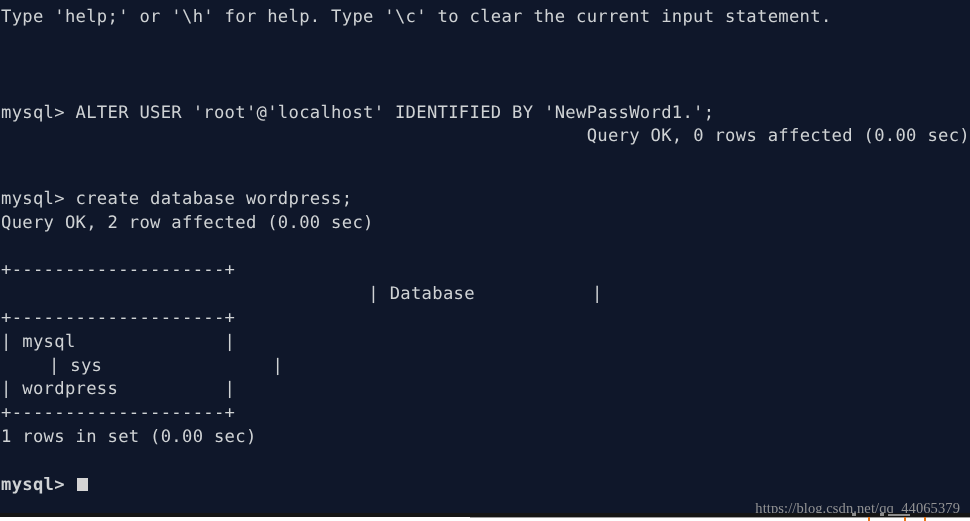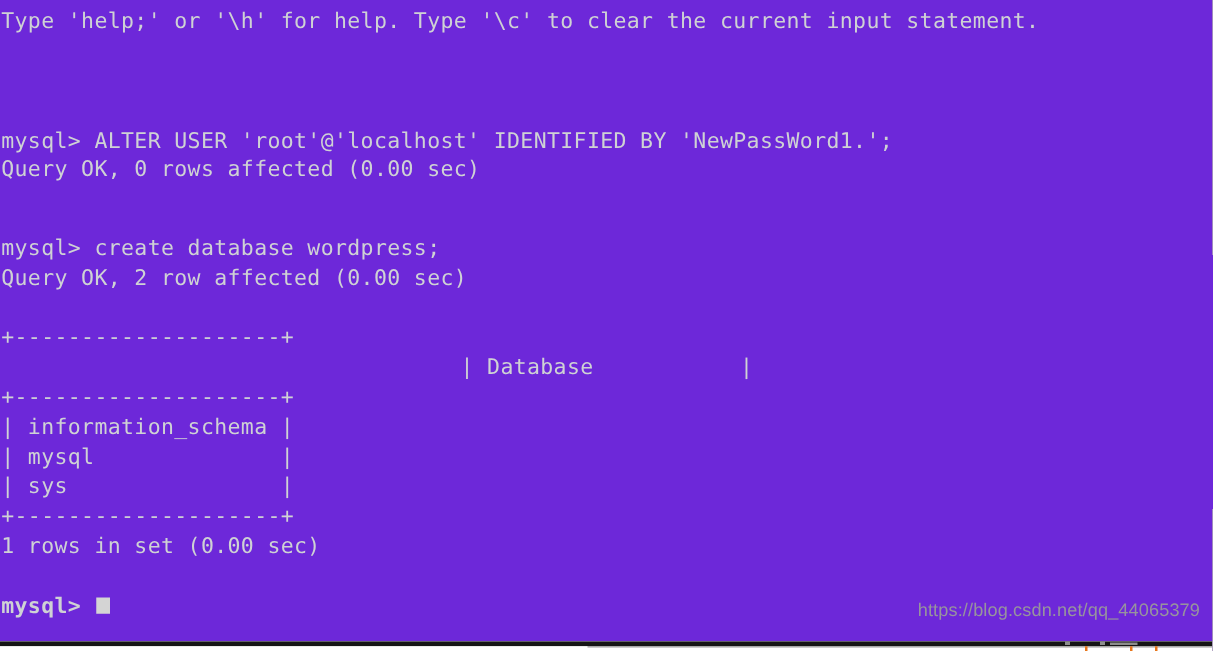--- a/index.html
+++ b/index.html
@@ -64,22 +64,22 @@
     background: #d4d4d4;
     vertical-align: baseline;
     position: relative;
     top: 1px;
     margin-left: 1px;
   }
 
   #watermark {
     position: absolute;
     right: 10px;
-    bottom: 24px;
-    font-family: Liberation Sans, sans-serif;
+    bottom: 4px;
+    font-family: Liberation Serif, serif;
     font-size: 14.5px;
     color: #9a9a9a;
     letter-spacing: 0.1px;
     white-space: nowrap;
     opacity: 0.95;
   }
 
   
   #bottom-strip {
     position: absolute;
@@ -128,36 +128,36 @@
     position: absolute;
     background: #8d8d8d;
     height: 3px;
   }
 </style>
 </head>
 <body>
 
 <div id="terminal-window" style="background: rgb(13, 13, 13);">
 
-  <div id="terminal-screen" style="background: #6d28d9;">
+  <div id="terminal-screen" style="background: #0f172a;">
 
     <div class="term-line" style="color: rgb(207, 210, 212);">Type 'help;' or '\h' for help. Type '\c' to clear the current input statement.</div>
     <div class="term-line blank"></div>
     <div class="term-line" style="color: rgb(207, 210, 212); margin-top: 48px;">mysql&gt; ALTER USER 'root'@'localhost' IDENTIFIED BY 'NewPassWord1.';</div>
-    <div class="term-line" style="color: rgb(207, 210, 212);">Query OK, 0 rows affected (0.00 sec)</div>
+    <div class="term-line" style="color: rgb(207, 210, 212); text-align: right;">Query OK, 0 rows affected (0.00 sec)</div>
     <div class="term-line blank"></div>
     <div class="term-line" style="color: rgb(207, 210, 212); margin-top: 15px;">mysql&gt; create database wordpress;</div>
     <div class="term-line" style="color: rgb(207, 210, 212);">Query OK, 2 row affected (0.00 sec)</div>
     <div class="term-line blank"></div>
     <div class="term-line" style="color: rgb(207, 210, 212);">+--------------------+</div>
     <div class="term-line" style="color: rgb(207, 210, 212); text-align: center;">| Database           |</div>
     <div class="term-line" style="color: rgb(207, 210, 212);">+--------------------+</div>
-    <div class="term-line" style="color: rgb(207, 210, 212);">| information_schema |</div>
     <div class="term-line" style="color: rgb(207, 210, 212);">| mysql              |</div>
-    <div class="term-line" style="color: rgb(207, 210, 212);">| sys                |</div>
+    <div class="term-line" style="color: rgb(207, 210, 212); padding-left: 48px;">| sys                |</div>
+    <div class="term-line" style="color: rgb(207, 210, 212);">| wordpress          |</div>
     <div class="term-line" style="color: rgb(207, 210, 212);">+--------------------+</div>
     <div class="term-line" style="color: rgb(207, 210, 212);">1 rows in set (0.00 sec)</div>
     <div class="term-line blank"></div>
 
     <div class="term-line prompt-line" style="color: rgb(207, 210, 212);"><span>mysql&gt; </span><span id="cursor-block"></span></div>
 
   </div>
 
   <div id="watermark" style="color: rgb(154, 154, 154);">https://blog.csdn.net/qq_44065379</div>
 

